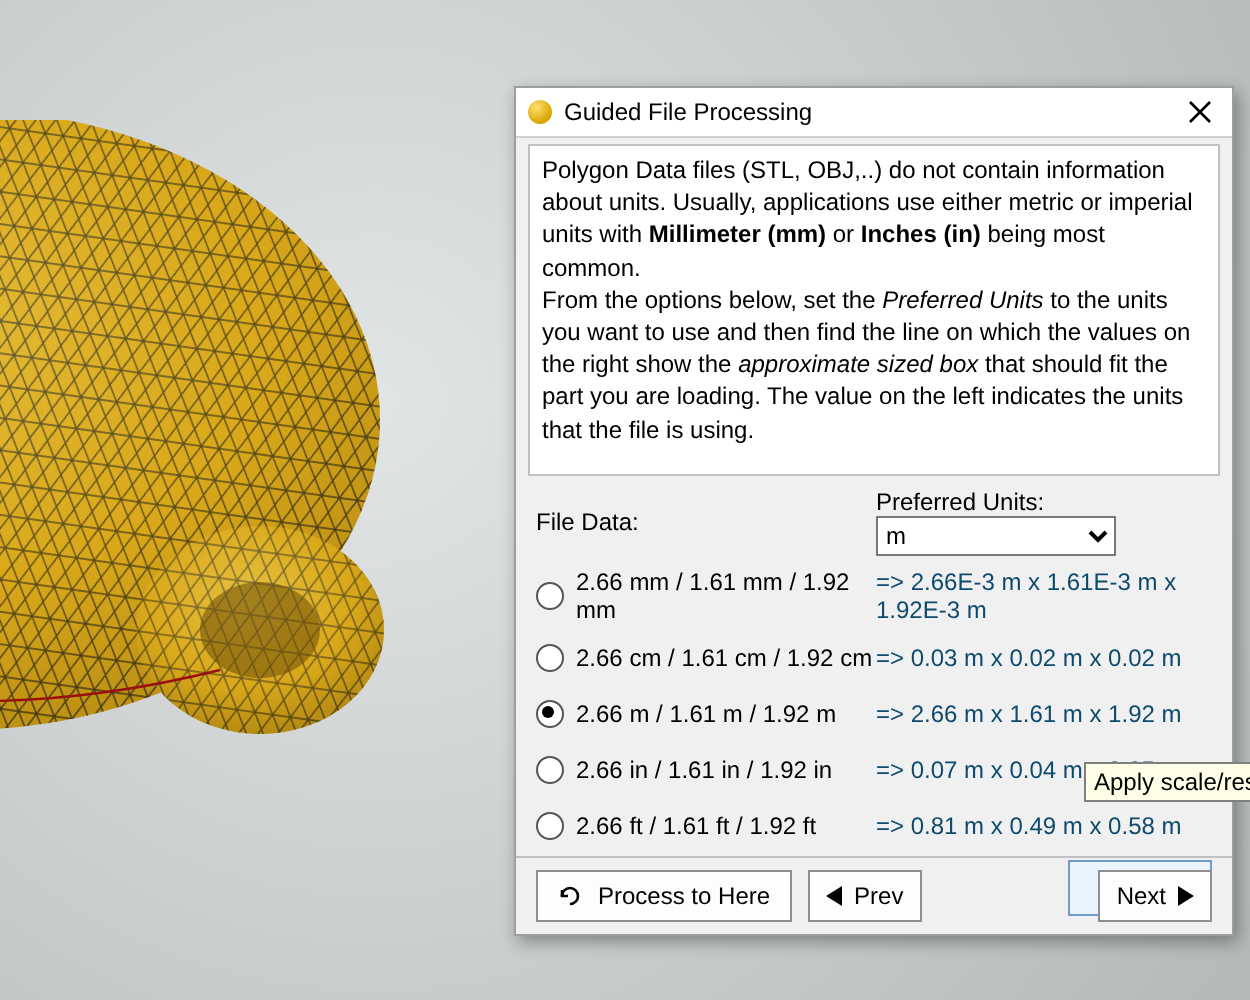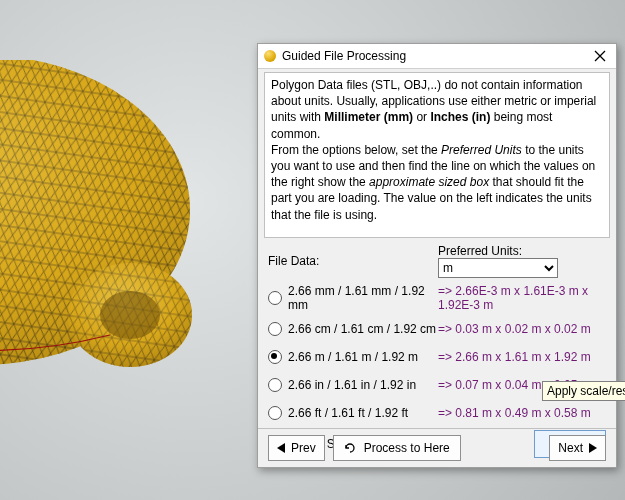--- a/index.html
+++ b/index.html
@@ -16,21 +16,21 @@
 .intro i{font-style:italic;font-weight:400}
 .form{padding:6px 10px 0 10px}
 .row{display:flex;align-items:center;margin-bottom:6px}
 .col-l{width:170px}
 .col-r{flex:1}
 .lbl{}
 select{width:120px;font-size:12px;height:20px;background:#fff;border:1px solid #7a7a7a}
 .opt{display:flex;align-items:center;height:22px}
 .radio{width:12px;height:12px;border:1px solid #555;border-radius:50%;margin-right:6px;position:relative;background:#fff;flex:none}
 .radio.sel::after{content:"";position:absolute;left:2px;top:2px;width:6px;height:6px;border-radius:50%;background:#000}
-.out{color:#701a75}
+.out{color:#0c4a6e}
 .applybar{display:flex;align-items:center;margin-top:4px}
 .chk{width:12px;height:12px;border:1px solid #555;background:#fff;margin-right:6px;flex:none}
 .applybtn{margin-left:auto;width:70px;height:26px;line-height:24px;text-align:center;background:#eaf4ff;border:1px solid #6f9bcf}
 .footer{position:absolute;left:0;right:0;bottom:0;height:38px;border-top:1px solid #c0c0c0;display:flex;align-items:center;padding:0 10px;gap:8px}
 .btn{height:24px;line-height:22px;background:#fdfdfd;border:1px solid #8f8f8f;padding:0 10px;display:flex;align-items:center;gap:6px}
 .btn.sm{padding:0 8px}
 .spacer{flex:1}
 .tooltip{position:absolute;left:542px;top:381px;background:#ffffe8;border:1px solid #808080;padding:2px 4px;white-space:nowrap}
 .tri{width:0;height:0;border-style:solid}
 .tri.l{border-width:5px 8px 5px 0;border-color:transparent #000 transparent transparent}
@@ -135,30 +135,30 @@
           </div>
         </div>
       <div class="applybar">
         <span class="chk"></span>
         <span>Do not Scale Data</span>
         <div class="applybtn"><span>Apply</span></div>
       </div>
     </div>
 
     <div class="footer">
-      <div class="btn sm">
-        <span class="tri l"></span>
-        <span>Prev</span>
-      </div>
       <div class="btn">
         <svg width="14" height="12" viewBox="0 0 14 12">
             <path d="M2 6 A4 4 0 1 1 6 10" fill="none" stroke="#000" stroke-width="1.3"></path>
             <path d="M2 3 L2 6 L5 6" fill="none" stroke="#000" stroke-width="1.3"></path>
           </svg>
         <span>Process to Here</span>
+      </div>
+      <div class="btn sm">
+        <span class="tri l"></span>
+        <span>Prev</span>
       </div>
       <div class="spacer"></div>
       <div class="btn sm">
         <span>Next</span>
         <span class="tri r"></span>
       </div>
     </div>
   </div>
 
   <div class="tooltip">Apply scale/resize to</div>

